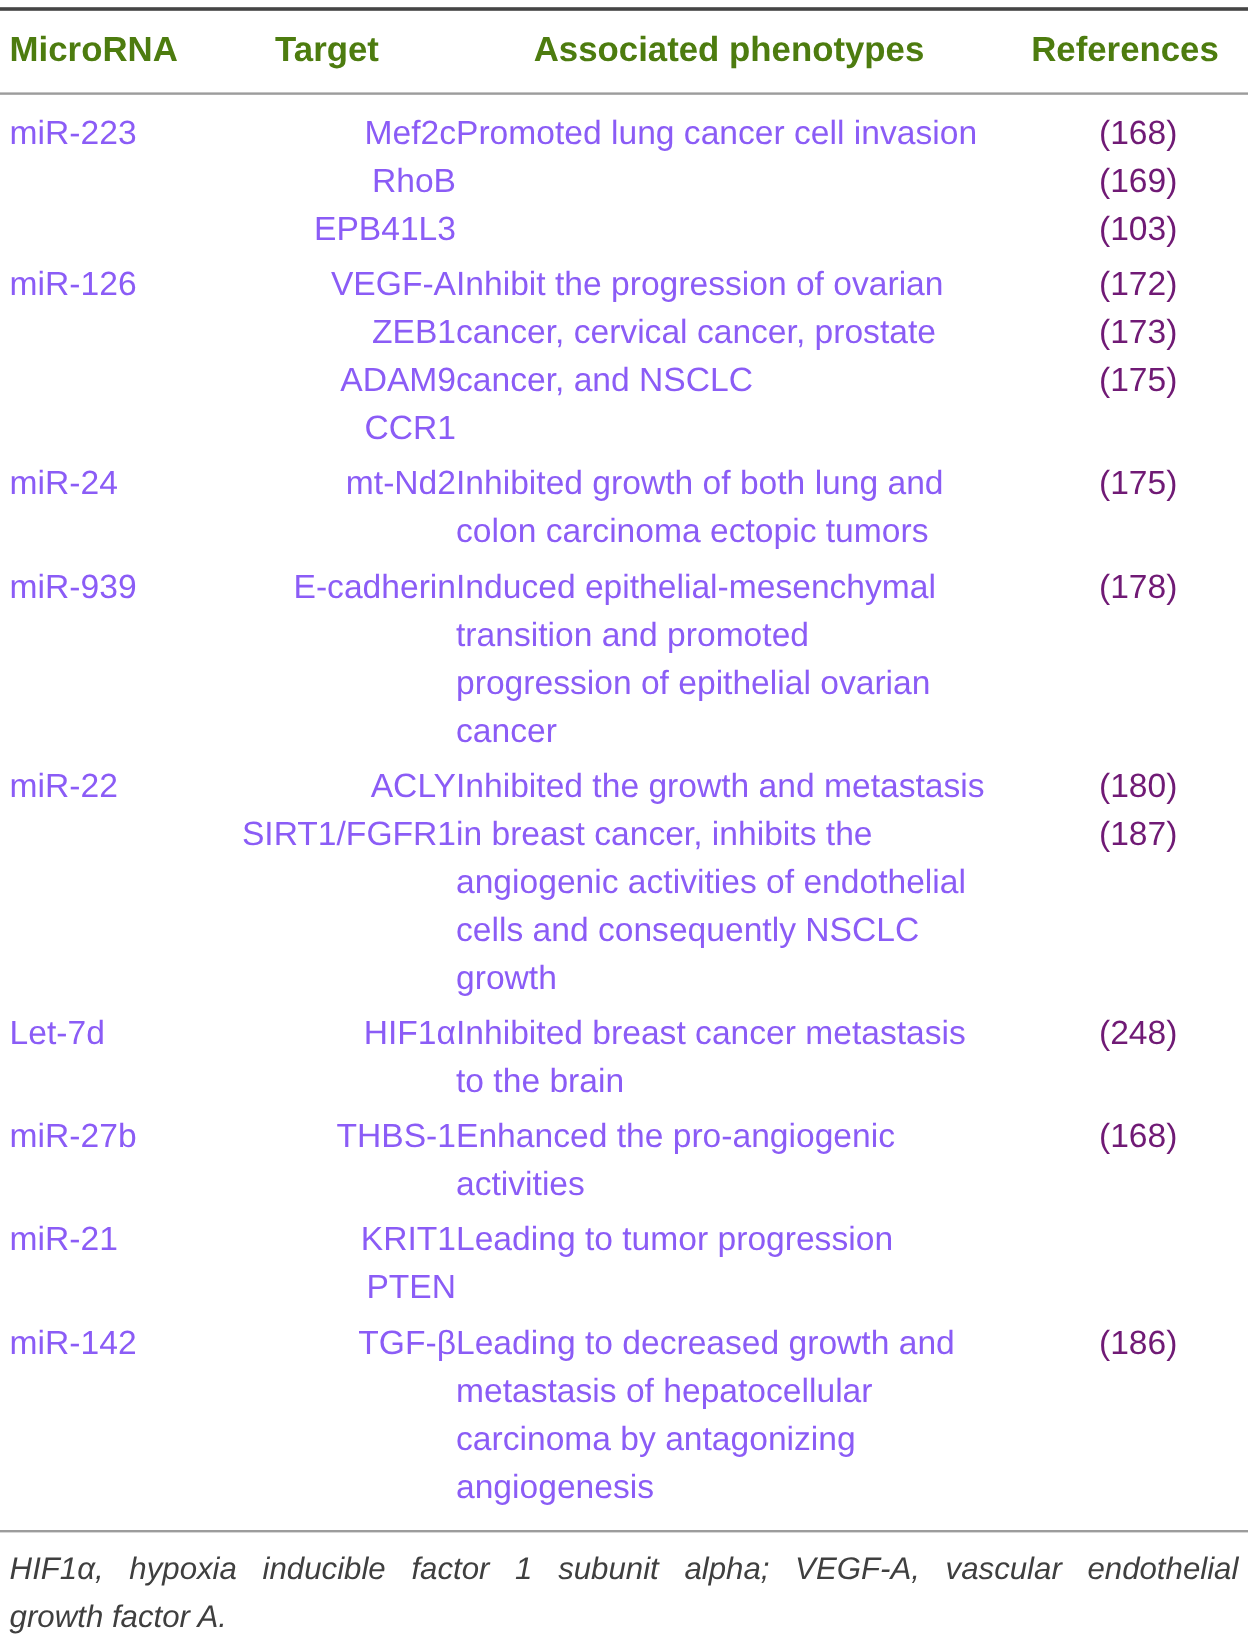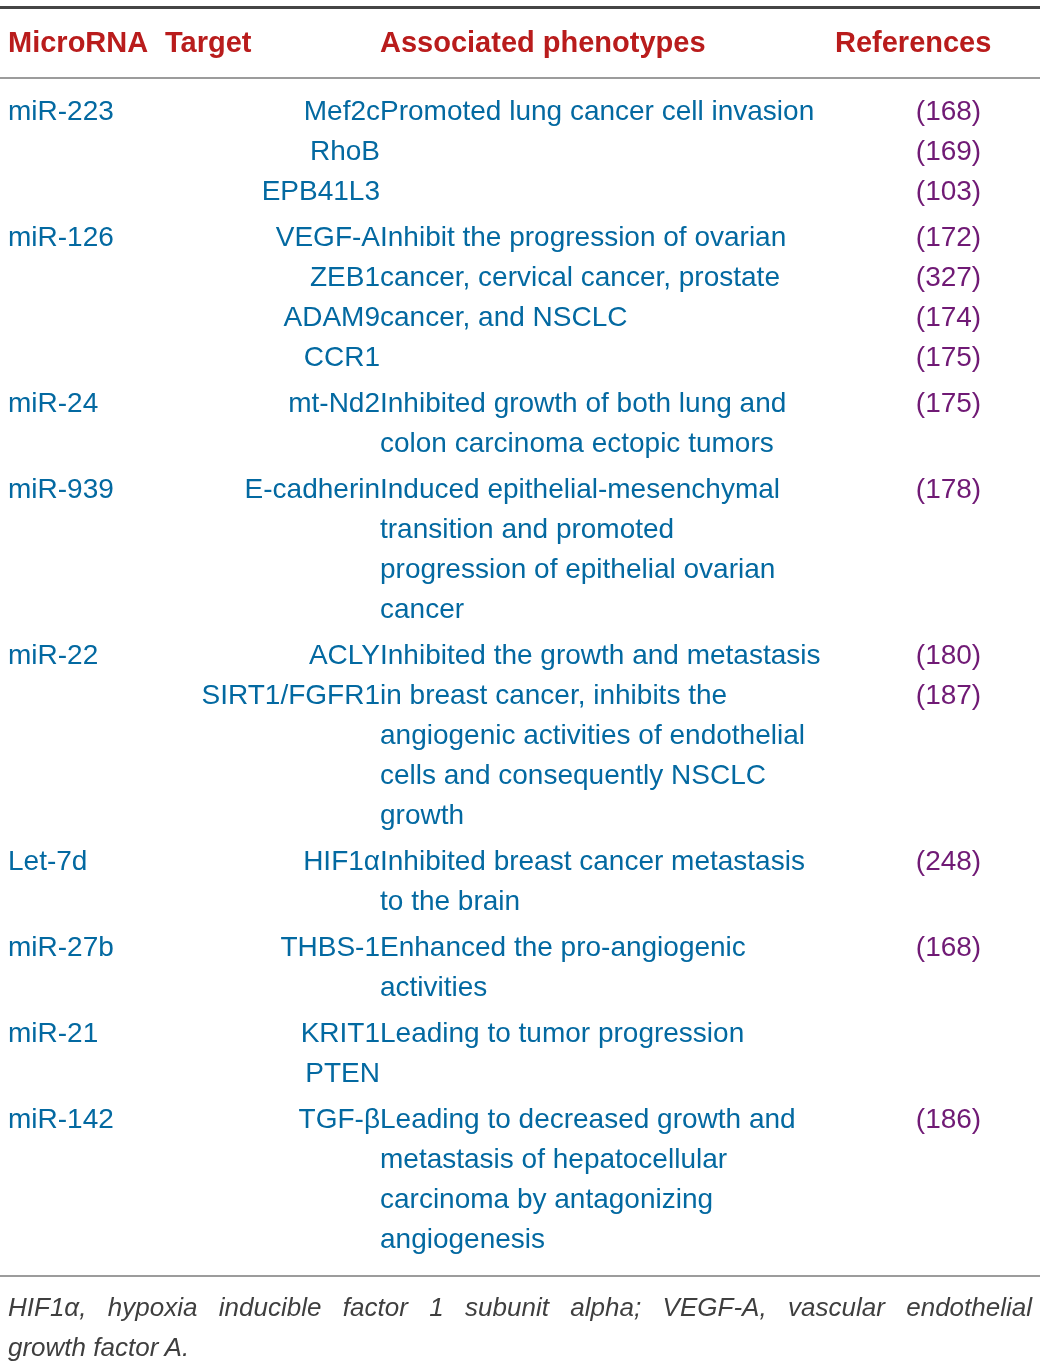--- a/index.html
+++ b/index.html
@@ -33,36 +33,36 @@
     display: grid;
     grid-template-columns: 165px 215px 455px 205px;
     align-items: start;
   }
   .header-row {
     padding: 17px 0 19px 0;
   }
   .header-cell {
     font-size: 29px;
     font-weight: bold;
-    color: #b91c1c;
+    color: #4d7c0f;
     line-height: 32px;
     white-space: nowrap;
   }
   .h-left { text-align: left; padding-left: 8px; }
-  .h-center { }
+  .h-center { text-align: center; }
   .table-body {
     padding-top: 12px;
     padding-bottom: 10px;
   }
   .body-row {
     margin-bottom: 6px;
   }
   .cell {
     font-size: 28px;
-    color: #0369a1;
+    color: #8b5cf6;
     line-height: 40px;
   }
   .cell .line {
     white-space: nowrap;
   }
   .col-mirna {
     text-align: left;
     padding-left: 8px;
   }
   .col-target {
@@ -138,22 +138,21 @@
           <div class="line">ADAM9</div>
           <div class="line">CCR1</div>
         </div>
     <div class="cell col-pheno">
           <div class="line">Inhibit the progression of ovarian</div>
           <div class="line">cancer, cervical cancer, prostate</div>
           <div class="line">cancer, and NSCLC</div>
         </div>
     <div class="cell col-refs">
           <div class="line">(172)</div>
-          <div class="line">(327)</div>
-          <div class="line">(174)</div>
+          <div class="line">(173)</div>
           <div class="line">(175)</div>
         </div>
   </div>
 
   <div class="grid-row body-row">
     <div class="cell col-mirna">
           <div class="line">miR-24</div>
         </div>
     <div class="cell col-target">
           <div class="line">mt-Nd2</div>

